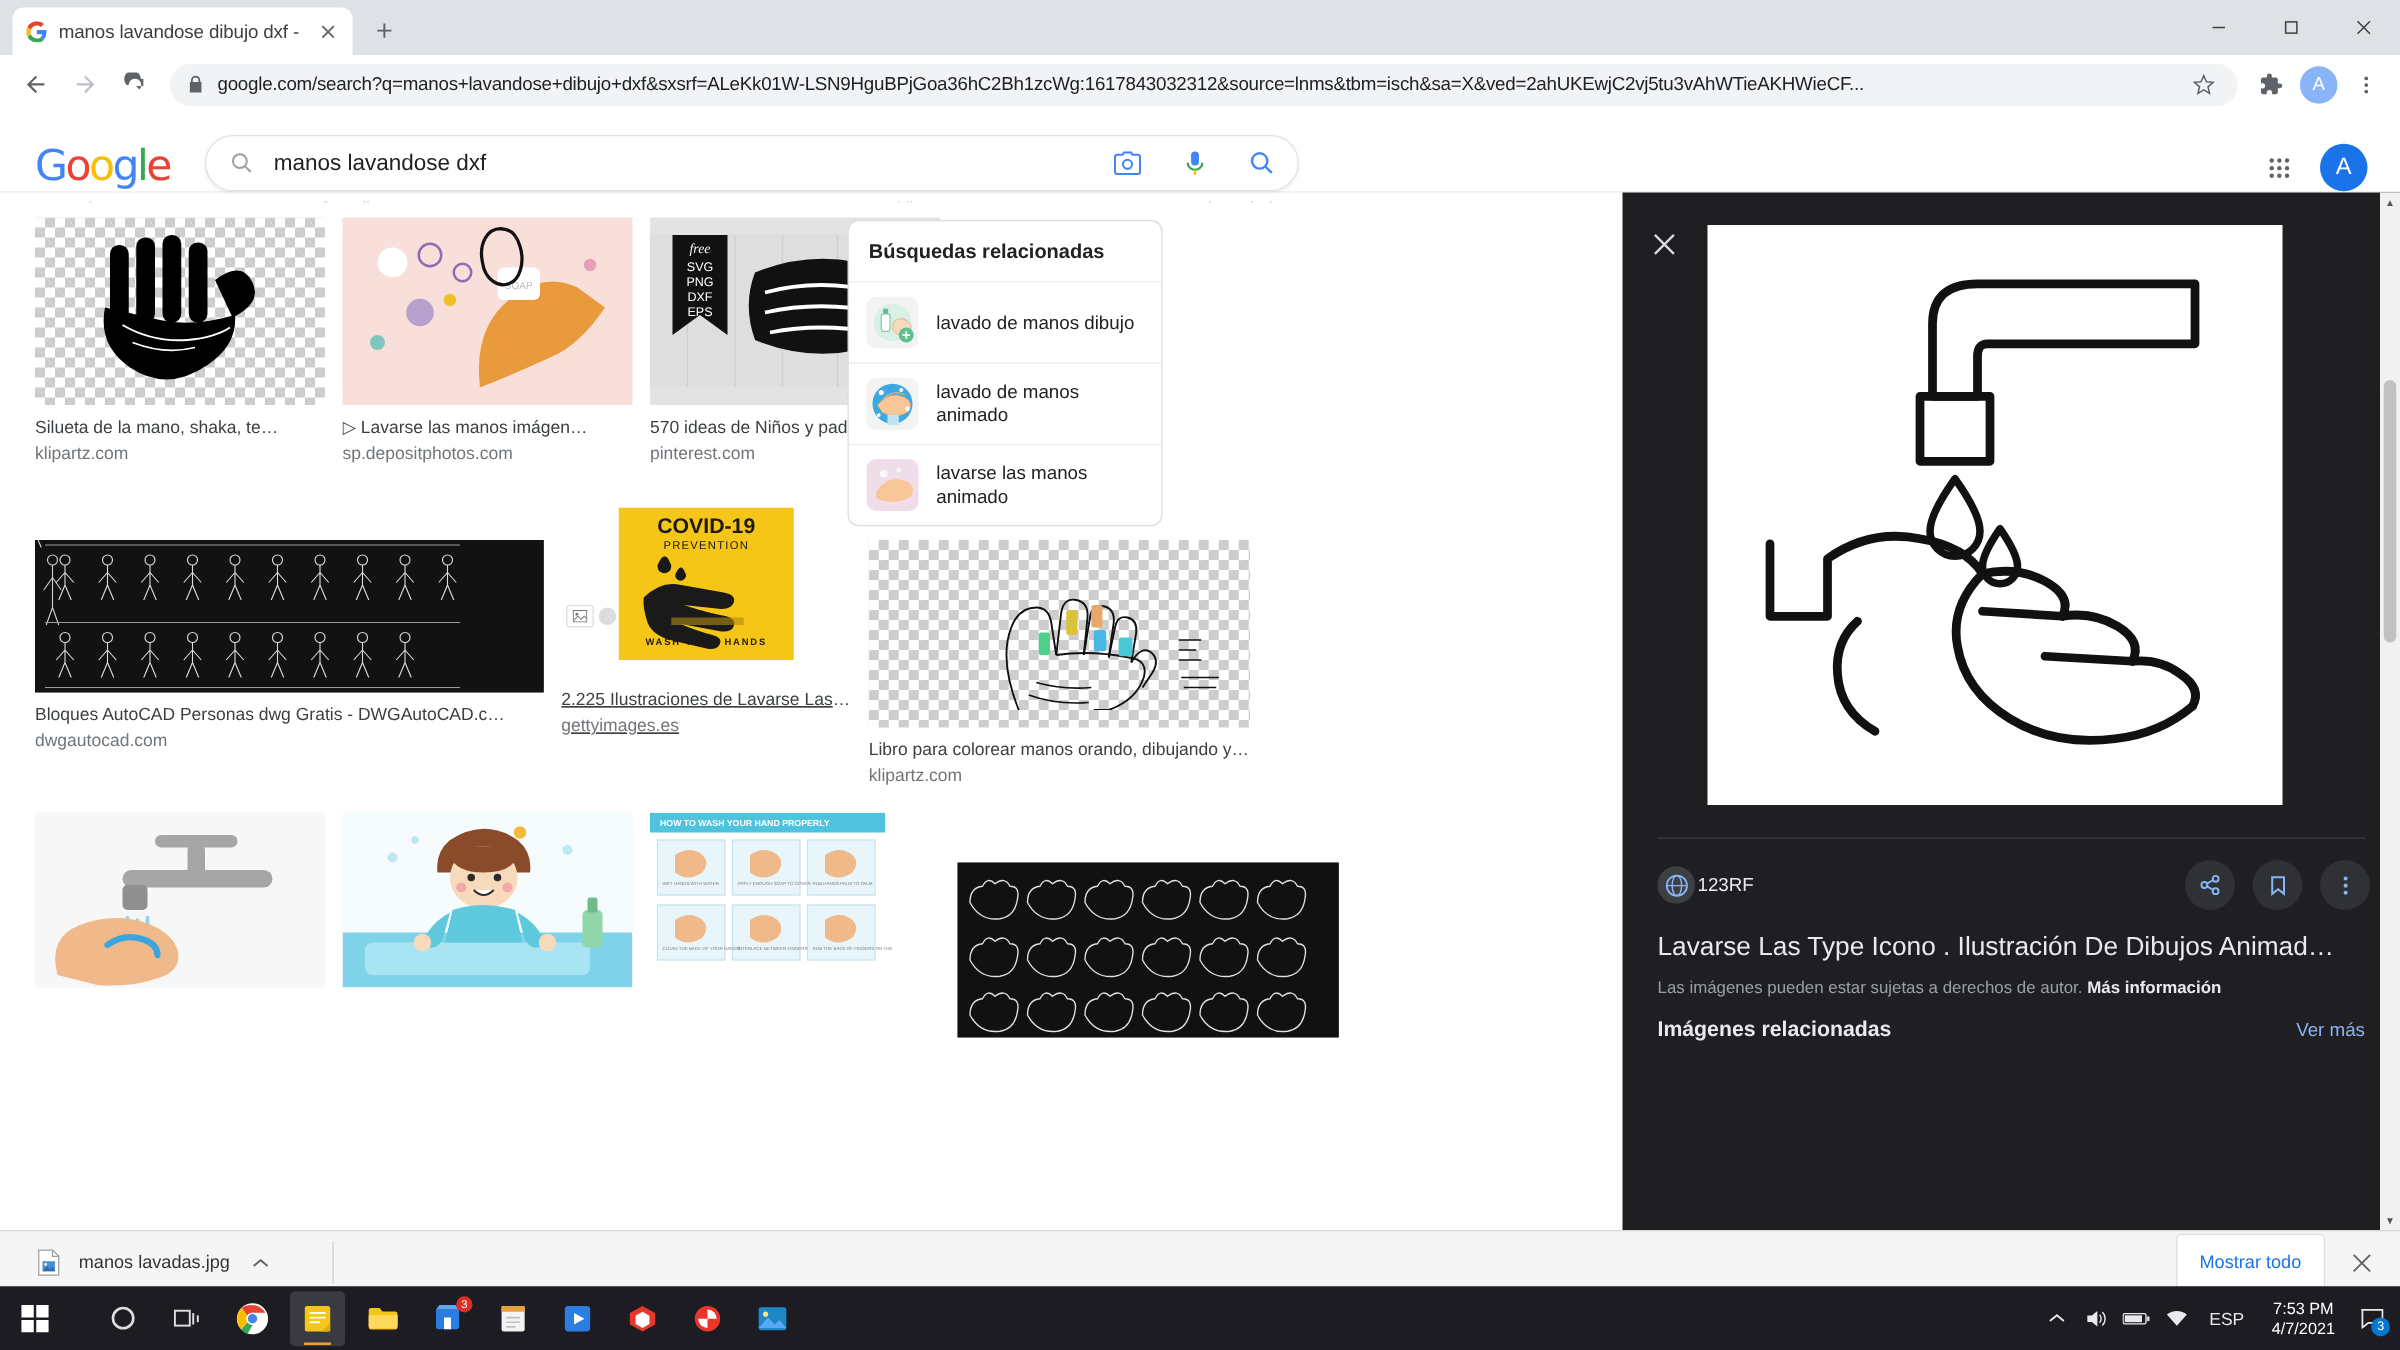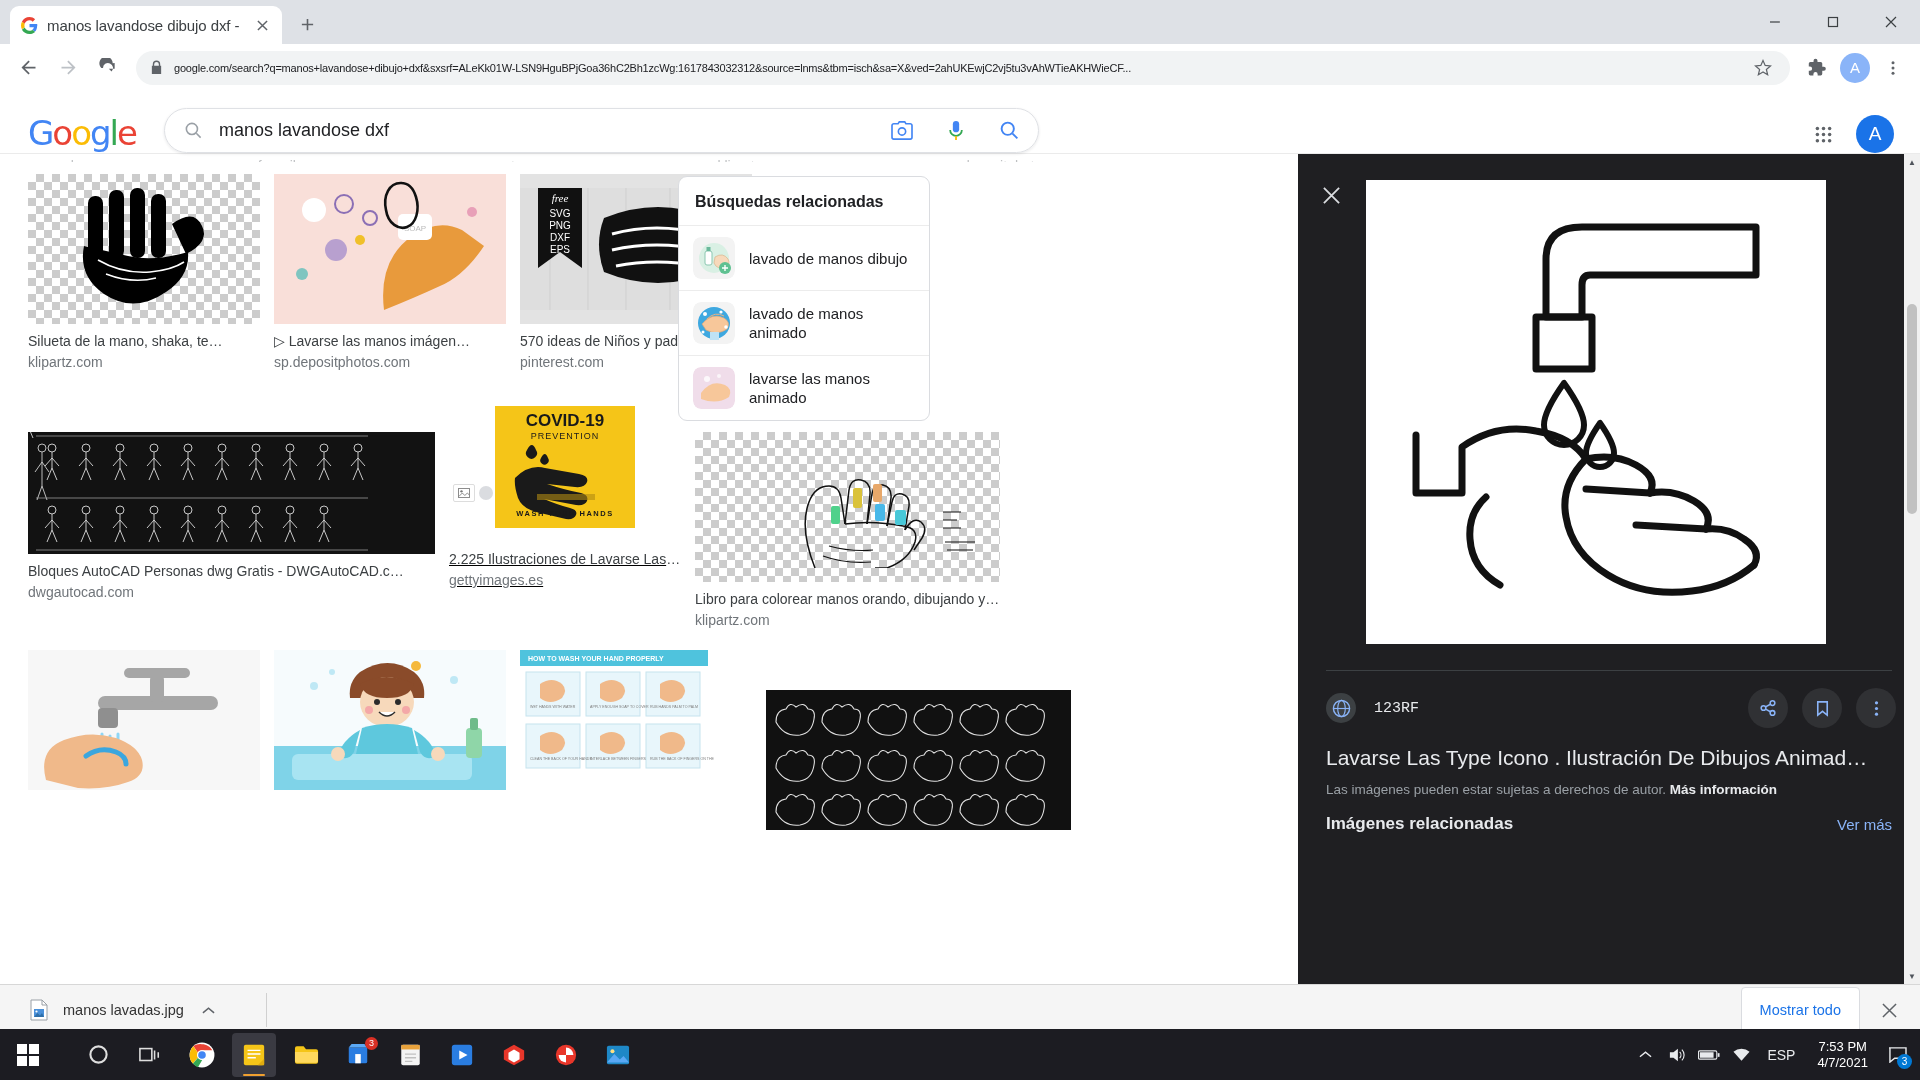--- a/index.html
+++ b/index.html
@@ -45,21 +45,21 @@
   }
   .navbtn { width:40px; height:40px; display:flex; align-items:center; justify-content:center; color:#5f6368; flex:0 0 40px; }
   .navbtn.disabled { color:#bdc1c6; }
   .omnibox {
     flex:1; height:34px; background:#f1f3f4; border-radius:17px;
     display:flex; align-items:center; padding:0 14px; gap:10px; margin:0 8px;
     min-width:0;
   }
   .omnibox .lock { flex:0 0 14px; display:flex; align-items:center; }
   .url {
-    font-size:11px; color:#202124; white-space:nowrap; overflow:hidden;
+    font-size:15px; color:#202124; white-space:nowrap; overflow:hidden;
     text-overflow:clip; flex:1; letter-spacing:-0.2px;
   }
   .star { width:26px; height:26px; display:flex; align-items:center; justify-content:center; color:#5f6368; flex:0 0 26px; }
   .tbicon { width:38px; height:38px; display:flex; align-items:center; justify-content:center; color:#5f6368; flex:0 0 38px; }
   .avatar-btn {
     width:30px; height:30px; border-radius:50%; background:#8ab4f8; color:#fff;
     display:flex; align-items:center; justify-content:center; font-size:15px;
     flex:0 0 30px; margin:0 4px;
   }
 
@@ -140,21 +140,21 @@
   .panel-close {
     position:absolute; left:18px; top:26px; width:30px; height:30px;
     display:flex; align-items:center; justify-content:center; color:#dadce0;
   }
   .panel-img {
     position:absolute; left:68px; top:26px; width:460px; height:464px;
     background:#fff; display:flex; align-items:center; justify-content:center;
   }
   .panel-div { position:absolute; left:28px; top:516px; width:566px; height:1px; background:#3c4043; }
   .panel-meta { position:absolute; left:28px; top:534px; width:570px; display:flex; align-items:center; }
-  .src-chip { display:flex; align-items:center; gap:18px;font-family:Liberation Mono, monospace; }
+  .src-chip { display:flex; align-items:center; gap:2px; }
   .src-ico { width:30px; height:30px; border-radius:50%; background:#3c4043; display:flex; align-items:center; justify-content:center; }
   .src-name { font-size:15px; color:#e8eaed; }
   .panel-actions { margin-left:auto; display:flex; align-items:center; gap:14px; }
   .pa {
     width:40px; height:40px; border-radius:50%; background:#303134;
     display:flex; align-items:center; justify-content:center; color:#8ab4f8;
   }
   .panel-title {
     position:absolute; left:28px; top:590px; width:566px; font-size:21px;
     color:#e8eaed; white-space:nowrap; overflow:hidden; text-overflow:ellipsis; line-height:27px;

